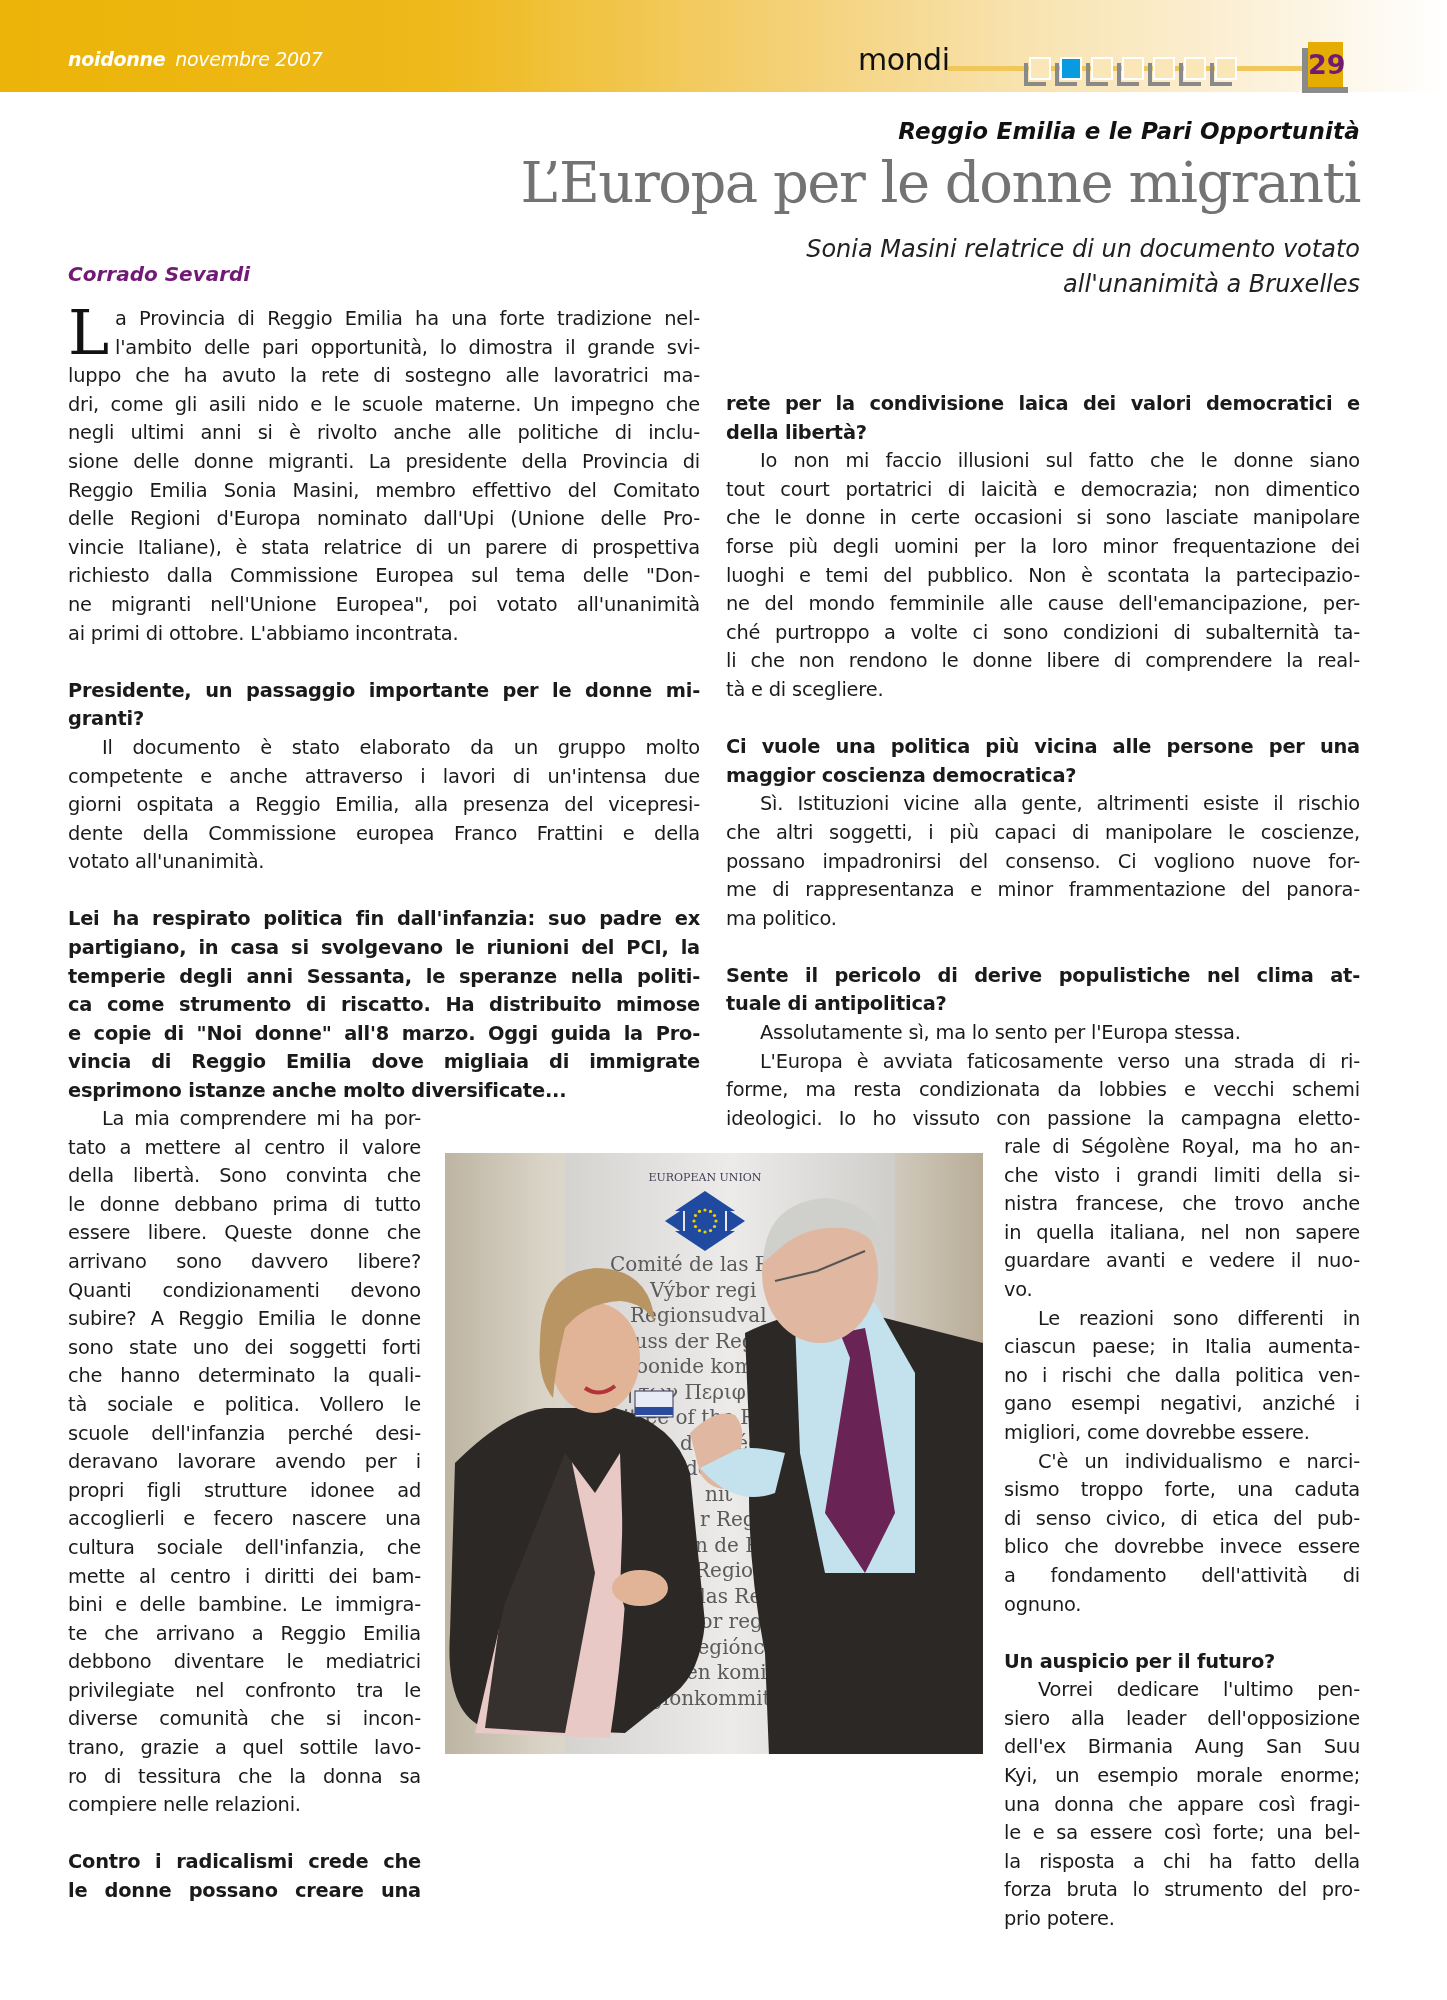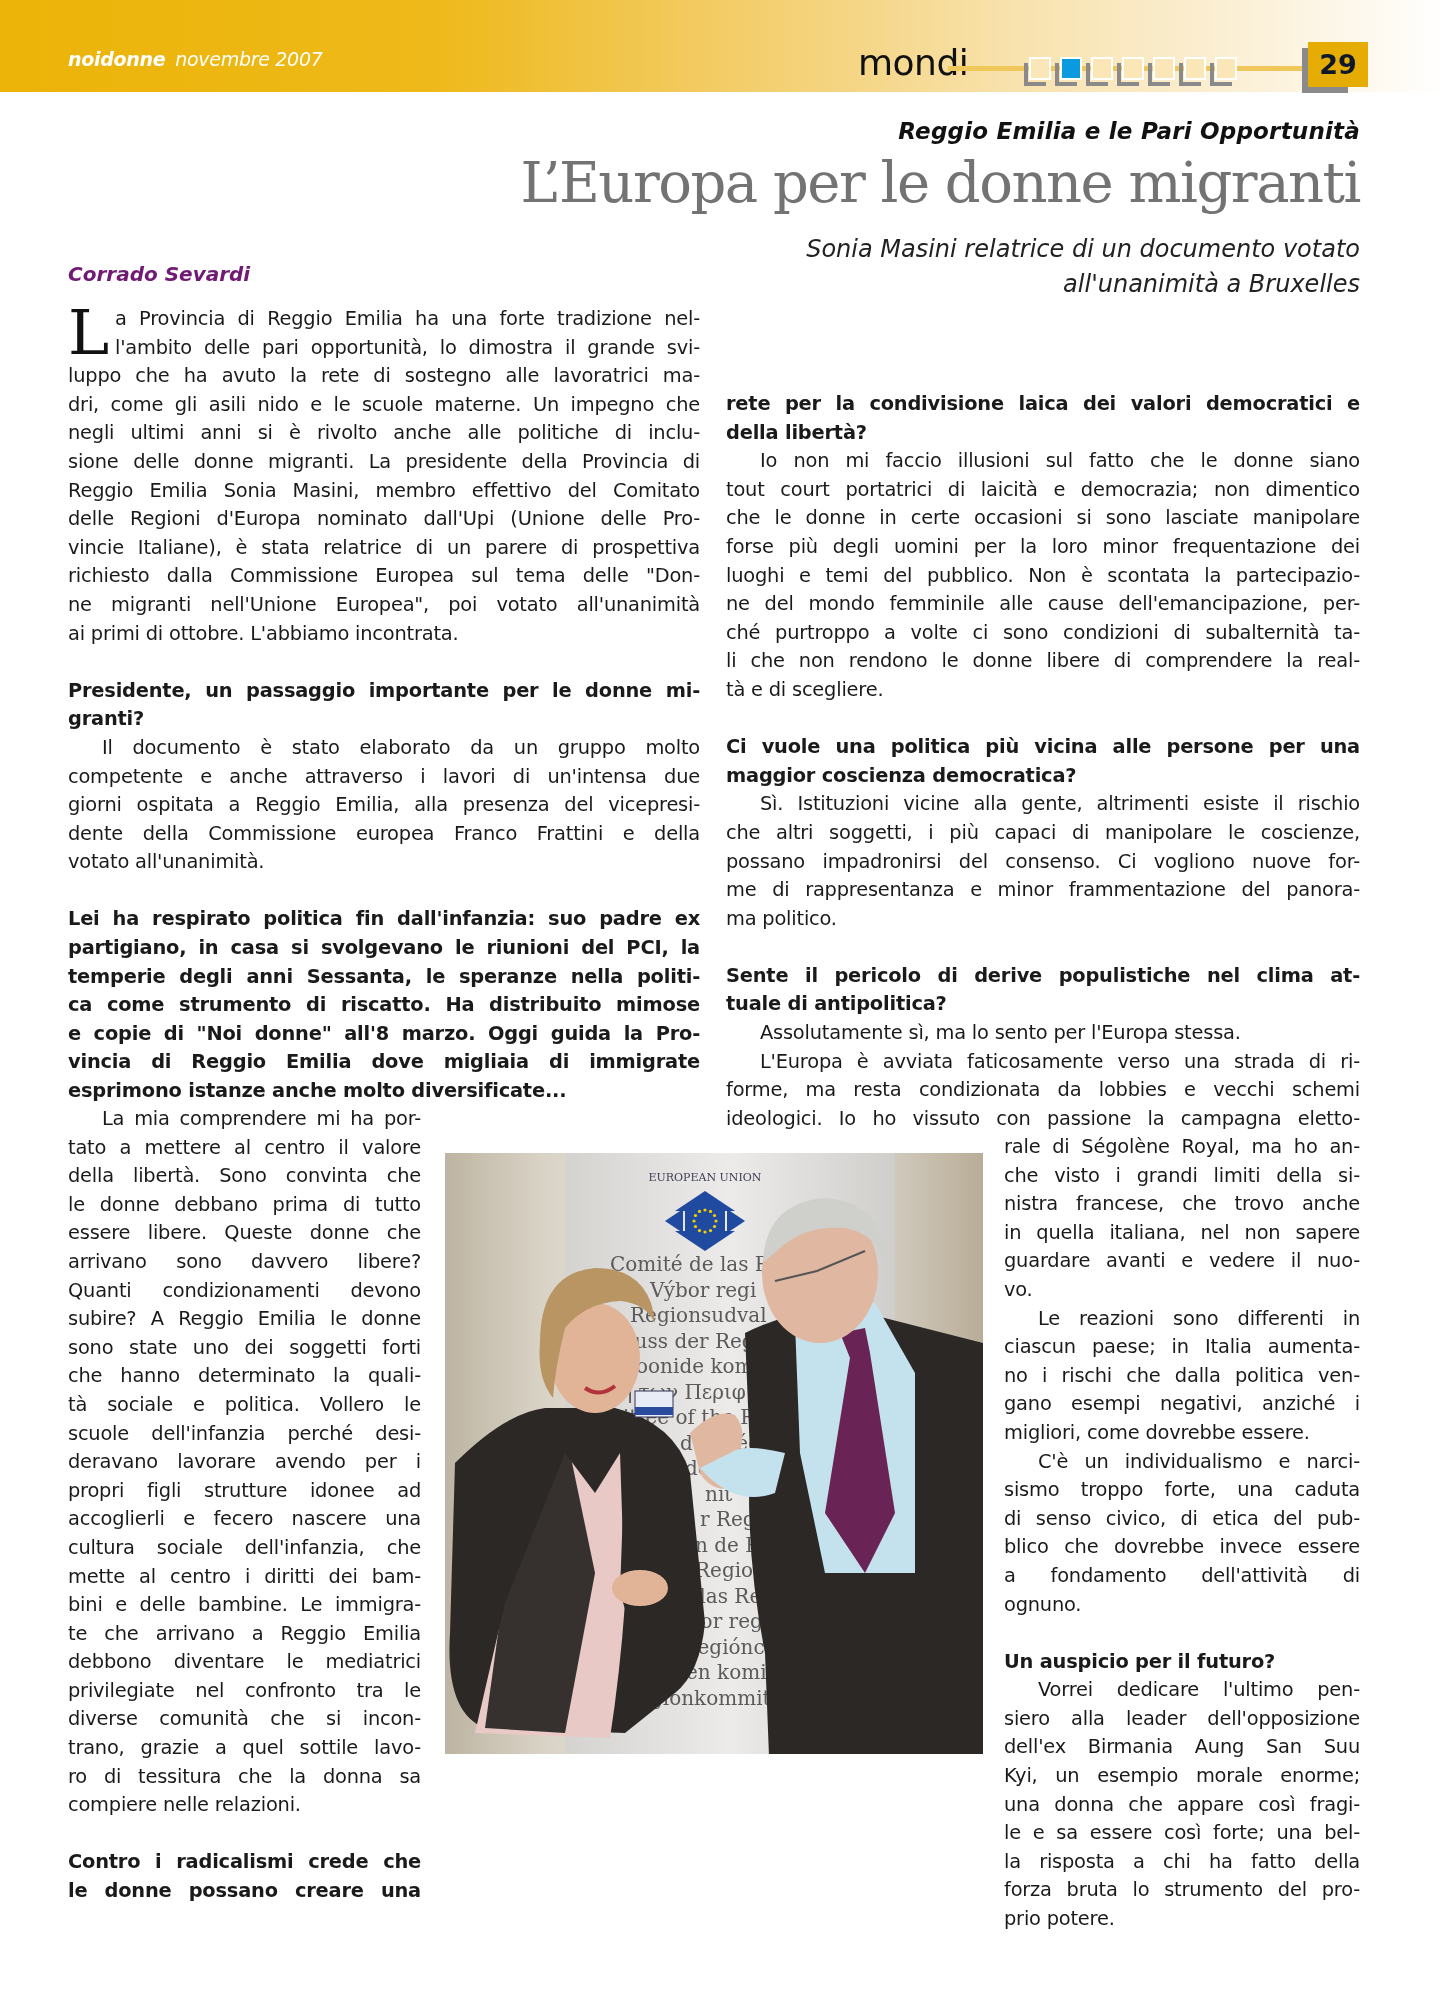--- a/index.html
+++ b/index.html
@@ -3,28 +3,28 @@
 <meta charset="utf-8">
 <style>
   html, body { margin:0; padding:0; }
   body { width:1447px; height:2000px; position:relative; background:#ffffff; overflow:hidden;
          font-family:"DejaVu Sans", sans-serif; color:#1a1a1a; }
   .header { position:absolute; left:0; top:0; width:1447px; height:92px;
             background:linear-gradient(90deg,#ecb408 0%,#eeb91a 30%,#f3cc66 50%,#f8e2ad 70%,#fcf2dc 88%,#ffffff 100%); }
   .mag { position:absolute; left:68px; top:48px; font-family:"DejaVu Sans", sans-serif; font-style:italic;
          color:#ffffff; font-size:19px; letter-spacing:-0.3px; }
   .mag b { font-weight:bold; margin-right:10px;margin-top:11px; }
-  .section { position:absolute; left:858px; top:42px; font-size:36px; color:#111; letter-spacing:-0.5px; }
+  .section { position:absolute; left:858px; top:42px; font-size:30px; color:#111; letter-spacing:-0.5px; }
   .track { position:absolute; left:948px; top:66px; width:370px; height:5px; background:#f0c75a; }
   .boxes { position:absolute; left:1029px; top:57px; display:flex; gap:9px; }
   .box { position:relative; width:22px; height:23px; }
   .box .sh { position:absolute; left:-5px; top:6px; width:22px; height:23px; border-left:4px solid #8a8a8a; border-bottom:4px solid #8a8a8a; box-sizing:border-box; }
   .box .fr { position:absolute; left:0; top:0; width:22px; height:23px; border:2px solid #ffffff; background:#fbe6b8; box-sizing:border-box; }
   .box.active .fr { background:#0a9ae0; }
-  .pagebox { position:absolute; left:1308px; top:42px; width:60px; height:45px; background:#e5ad04; color:#0f172a;
+  .pagebox { position:absolute; left:1308px; top:42px; width:35px; height:45px; background:#e5ad04; color:#701a75;
              font-weight:bold; font-size:27px; text-align:center; line-height:45px; }
   .pagebox-shadow { position:absolute; left:1302px; top:48px; width:46px; height:45px; border-left:6px solid #8a8a8a; border-bottom:6px solid #8a8a8a; box-sizing:border-box; }
   .kicker { position:absolute; right:87px; top:118px; font-style:italic; font-weight:bold; font-size:23px; color:#111; letter-spacing:0.2px; }
   .title { position:absolute; right:87px; top:150px; font-family:"DejaVu Serif", serif; font-size:56px; color:#737373; letter-spacing:-1.5px; white-space:nowrap; }
   .subtitle { position:absolute; right:87px; top:232px; width:700px; text-align:right; font-style:italic; font-size:24px; line-height:35px; color:#222; }
   .byline { position:absolute; left:68px; top:262px; font-style:italic; font-weight:bold; font-size:20px; color:#701a75; }
   .col { position:absolute; font-size:19.4px; line-height:28.6px; color:#1a1a1a; letter-spacing:-0.2px; }
   .col .ln { display:block; text-align:justify; text-align-last:justify; white-space:nowrap; height:28.6px; overflow:visible; }
   .col .ln.last { text-align-last:left; }
   .col .ln.ind { text-indent:34px; }

